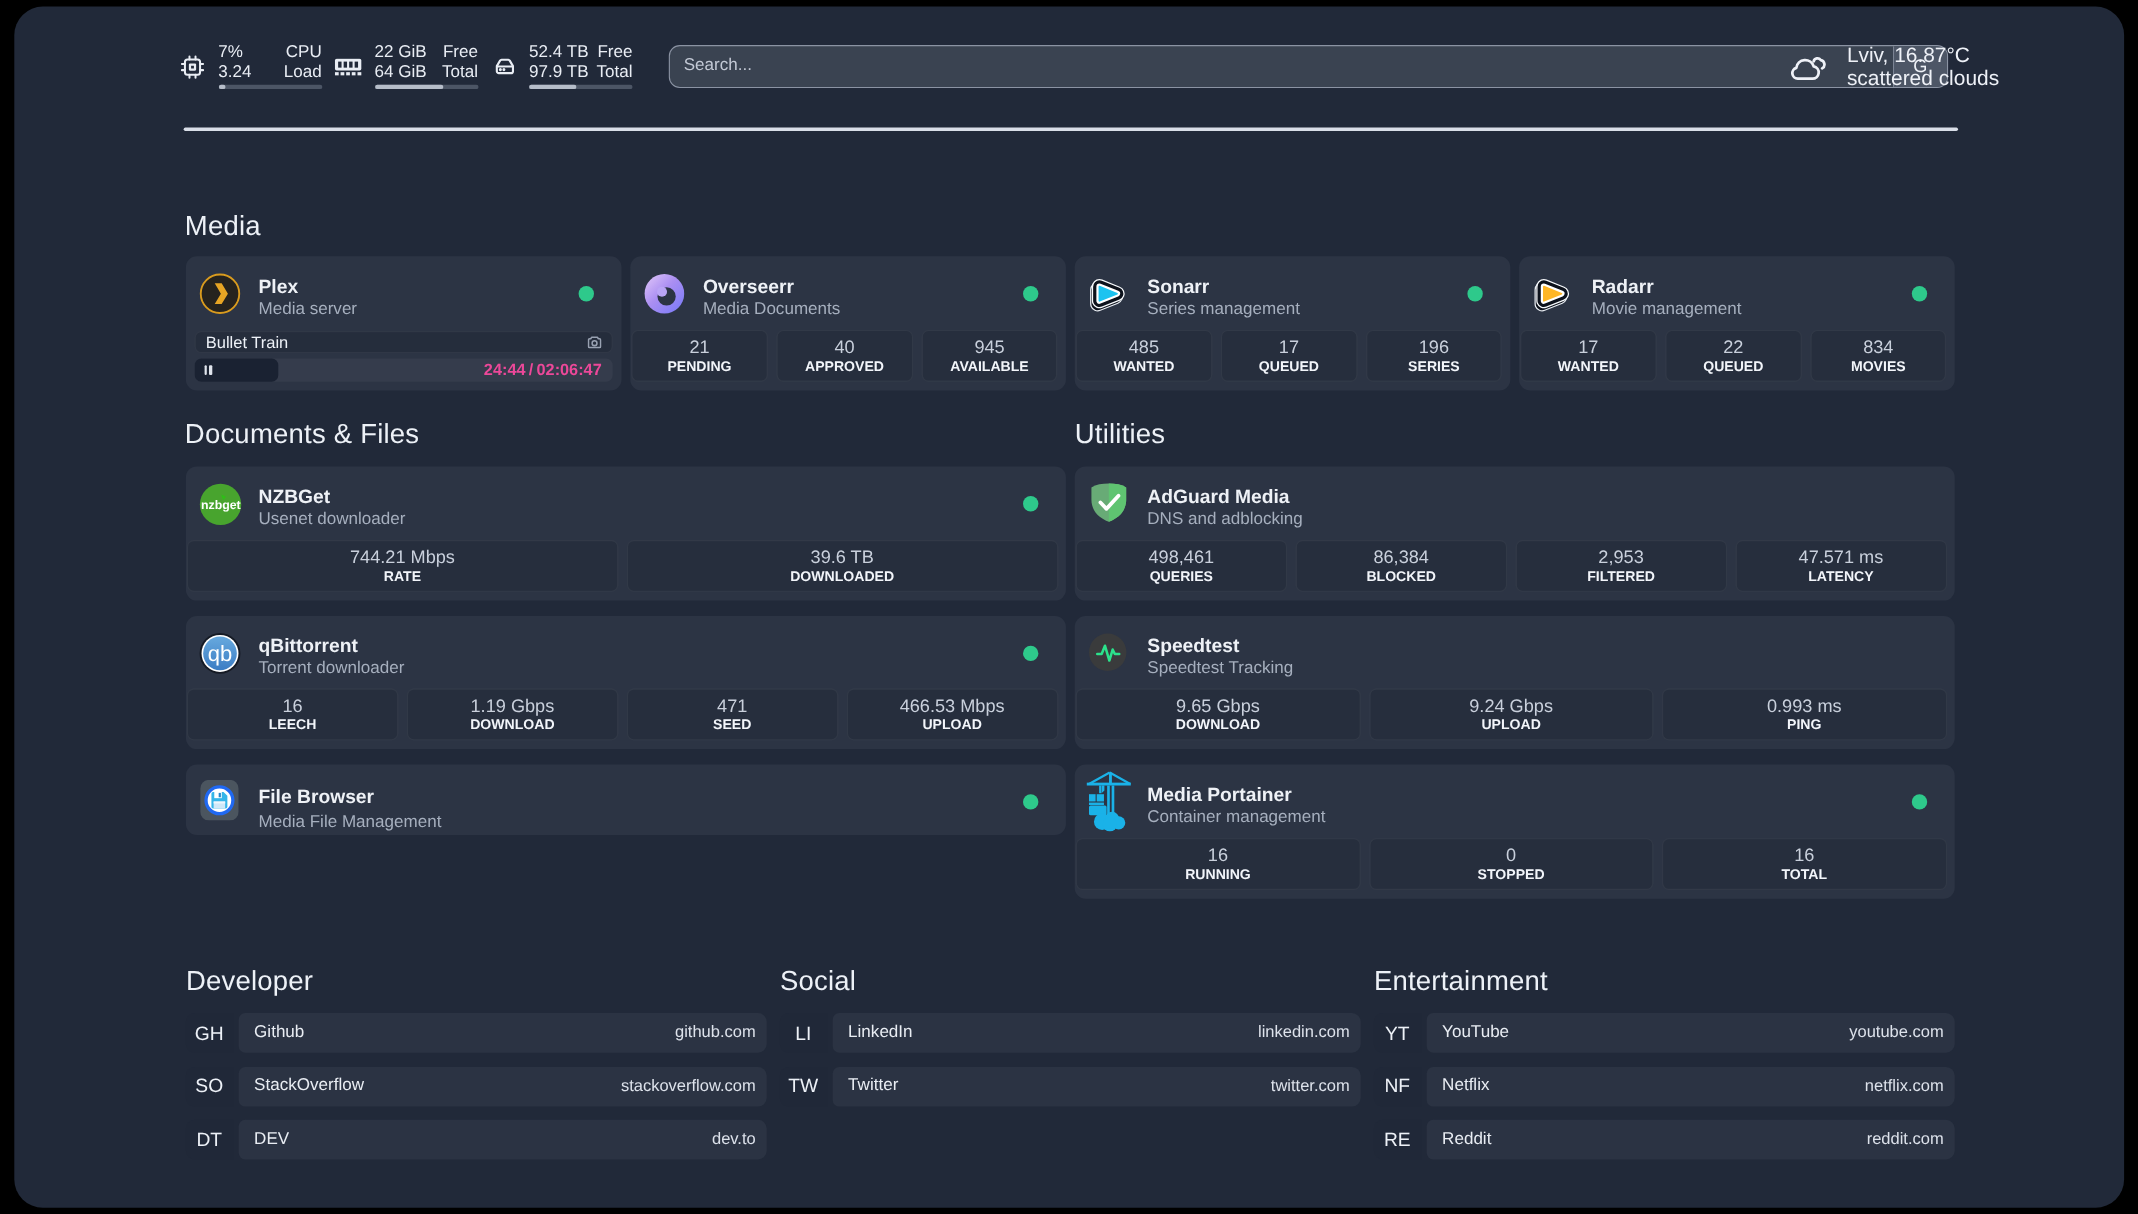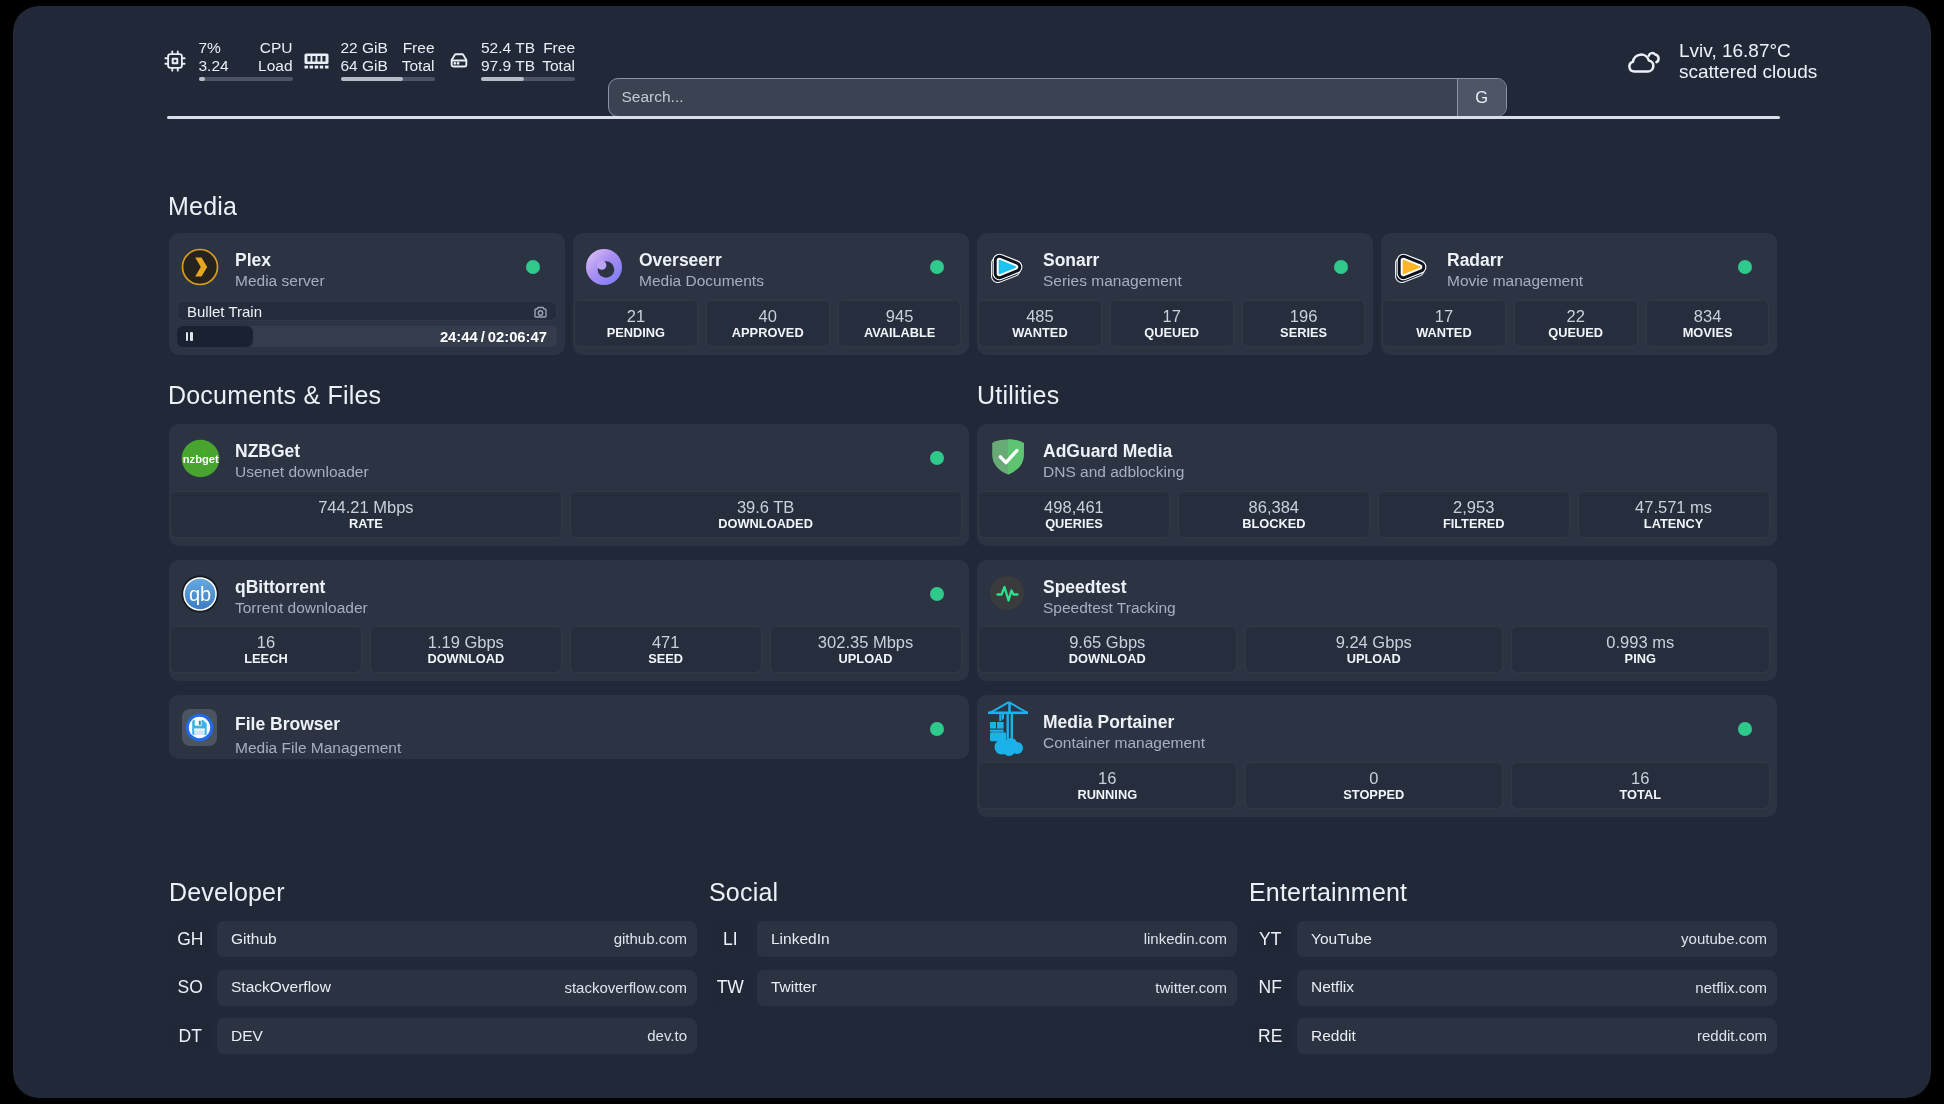--- a/index.html
+++ b/index.html
@@ -90,21 +90,21 @@
       <span>Free</span>
     </div>
     <div class="trow">
       <span>97.9 TB</span>
       <span>Total</span>
     </div>
   </div>
 <div class="tbar" style="left:481px;width:94px;">
     <div class="tfill" style="width:46%;"></div>
   </div>
-<div class="abs" style="left:607.5px;top:41px;width:899px;height:38.5px;background:#3a4351;border:1.5px solid #8b93a3;border-radius:10px;margin-top:37px;">
+<div class="abs" style="left:607.5px;top:41px;width:1163px;height:38.5px;background:#3a4351;border:1.5px solid #8b93a3;border-radius:10px;">
     <div class="abs" style="left:13px;top:9px;font-size:15.5px;color:#c3c9d5;">Search...</div>
     <div class="abs" style="right:0;top:0;bottom:0;width:48.5px;background:#4d5666;border-left:1.5px solid #8b93a3;border-radius:0 8.5px 8.5px 0;display:flex;align-items:center;justify-content:center;font-size:16.5px;color:#eef1f7;">G</div>
   </div>
 <div class="abs" style="left:1626px;top:45px;"><svg width="34" height="30" viewBox="0 0 34 30" fill="none" stroke="#eef1f7" stroke-width="2.5" stroke-linecap="round" stroke-linejoin="round">
       <path d="M22.8 10.7 a3.6 3.6 0 0 1 6.4-1.1 a4.1 4.1 0 0 1 1.3 7.6"></path>
       <path d="M8.3 26.5 h13.3 a5.6 5.6 0 0 0 1.2-11.1 8.1 8.1 0 0 0-15.8 1.3 A5 5 0 0 0 8.3 26.5 Z"></path>
     </svg></div>
 <div class="abs" style="left:1679px;top:41px;font-size:19px;line-height:20.5px;color:#eef1f7;">Lviv, 16.87°C<br>scattered clouds</div>
   <div class="abs" style="left:167px;top:116px;width:1613px;height:2.5px;background:#d9dee8;border-radius:2px;"></div>
 
@@ -129,21 +129,21 @@
       <div class="abs" style="left:9px;top:0.5px;font-size:15px;color:#edf1f7;">Bullet Train</div>
       <div class="abs" style="right:9px;top:2.5px;"><svg width="13" height="13" viewBox="0 0 13 13" fill="none" stroke="#99a2b2" stroke-width="1.4">
           <path d="M4 1.5 h5 l1 1.5 h1 a1 1 0 0 1 1 1 v6 a1 1 0 0 1 -1 1 h-9 a1 1 0 0 1 -1-1 v-6 a1 1 0 0 1 1-1 h1 Z" stroke-linejoin="round"></path>
           <circle cx="6.5" cy="7" r="2.2"></circle>
         </svg></div>
     </div>
     <div class="abs" style="left:8px;top:92.5px;width:380px;height:21px;background:rgba(255,255,255,0.045);border-radius:6px;">
       <div class="abs" style="left:0;top:0;width:76px;height:21px;background:#1a2232;border-radius:6px;"></div>
       <div class="abs" style="left:8.5px;top:6px;width:2.6px;height:9px;background:#dfe4ec;border-radius:1px;"></div>
       <div class="abs" style="left:13.1px;top:6px;width:2.6px;height:9px;background:#dfe4ec;border-radius:1px;"></div>
-      <div class="abs" style="right:10px;top:3px;font-size:14.8px;font-weight:700;color:#ffffff;">24:44 / 02:06:47</div>
+      <div class="abs" style="right:10px;top:3px;font-size:14.8px;font-weight:700;color:#ec4899;">24:44 / 02:06:47</div>
     </div>
   </div>
 <div class="card" style="left:573px;top:233px;width:396px;height:122px;">
     <div class="cicon" style=""><svg width="38" height="38" viewBox="0 0 38 38">
         <defs>
           <linearGradient id="ovs" x1="0" y1="0" x2="1" y2="1">
             <stop offset="0" stop-color="#e3c9f9"></stop>
             <stop offset="0.45" stop-color="#ab8ff2"></stop>
             <stop offset="1" stop-color="#7579f9"></stop>
           </linearGradient>
@@ -275,21 +275,21 @@
       </div>
       <div class="sbox">
         <div class="snum">1.19 Gbps</div>
         <div class="slab">DOWNLOAD</div>
       </div>
       <div class="sbox">
         <div class="snum">471</div>
         <div class="slab">SEED</div>
       </div>
       <div class="sbox">
-        <div class="snum">302.35 Mbps</div>
+        <div class="snum">466.53 Mbps</div>
         <div class="slab">UPLOAD</div>
       </div>
     </div>
   </div>
 <div class="card" style="left:169px;top:695px;width:800px;height:64px;">
     <div class="cicon" style="left:13px;top:13.5px;width:35px;height:37px;"><svg width="35" height="37" viewBox="0 0 35 37">
         <rect x="0" y="0" width="35" height="37" rx="8" fill="#4b555f"></rect>
         <circle cx="17.5" cy="18.5" r="12.2" fill="#fff" stroke="#2069f2" stroke-width="3"></circle>
         <g transform="translate(10.2,11)">
           <path d="M1.5 0 H11 L14.5 3.5 V13.5 a1.5 1.5 0 0 1 -1.5 1.5 H1.5 A1.5 1.5 0 0 1 0 13.5 V1.5 A1.5 1.5 0 0 1 1.5 0 Z" fill="#35b5e9"></path>

